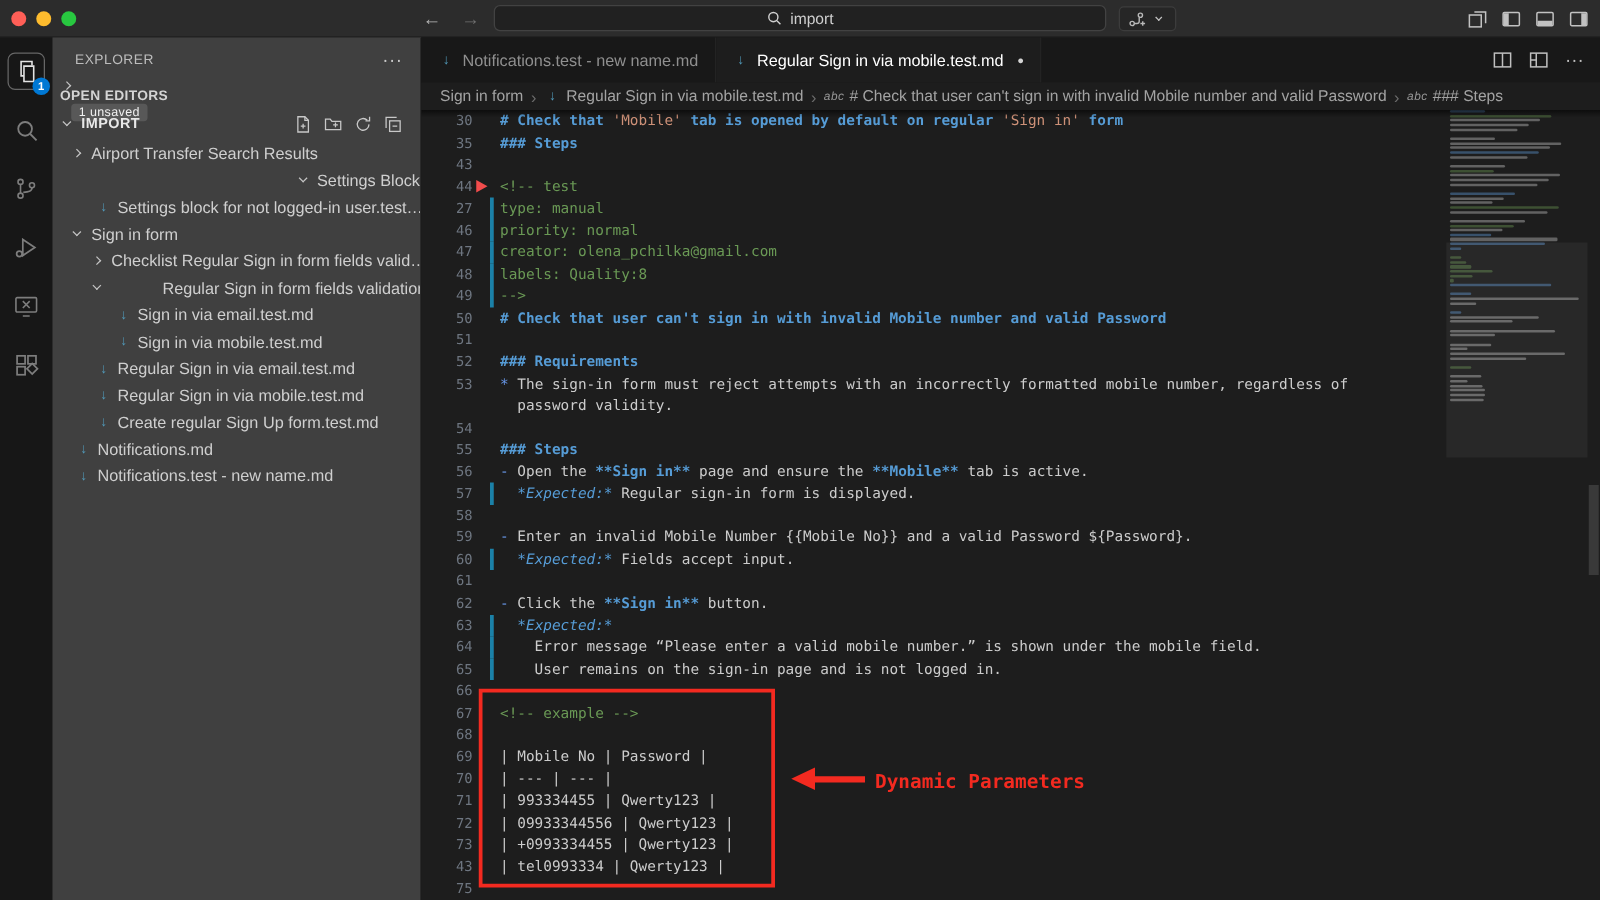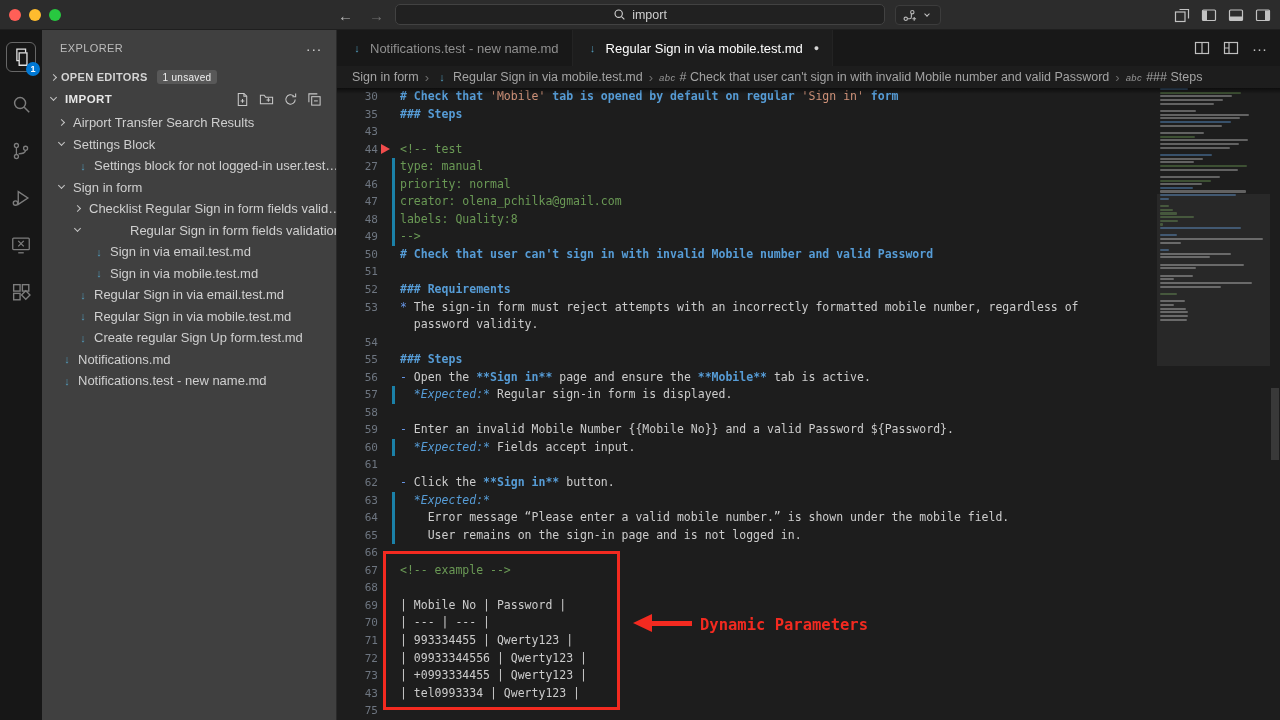--- a/index.html
+++ b/index.html
@@ -25,21 +25,21 @@
   
   .activitybar { width:42px; background:#171717; display:flex; flex-direction:column; align-items:center; padding-top:12px; flex:none; }
   .ab-item { position:relative; width:30px; height:30px; margin-bottom:17px; display:grid; place-items:center; color:#7d7d7d; }
   .ab-item.active { color:#e3e3e3; border:1px solid #676767; border-radius:6px; }
   .ab-badge { position:absolute; right:-5px; bottom:-5px; min-width:14px; height:14px; border-radius:8px; background:var(--badge-blue,#0078d4); color:#fff; font-size:9px; font-weight:bold; display:grid; place-items:center; padding:0 2px; }
 
   
   .sidebar { width:295px; background:#404040; border-right:1px solid #2a2a2a; display:flex; flex-direction:column; color:#cccccc; flex:none; }
   .sb-header { height:36px; display:flex; align-items:center; padding:0 14px 0 18px; font-size:11px; letter-spacing:.4px; color:#bcbcbc; }
   .sb-header .dots { margin-left:auto; font-size:15px; color:#cccccc; line-height:1; }
-  .oe-row { height:22px; display:flex; align-items:center; padding-left:6px; font-size:11px; font-weight:bold; letter-spacing:.3px; color:#d4d4d4; }
+  .oe-row { height:22px; display:flex; align-items:flex-start; padding-left:6px; font-size:11px; font-weight:bold; letter-spacing:.3px; color:#d4d4d4;flex-direction:column; }
   .oe-badge { margin-left:9px; font-weight:normal; font-size:10px; background:#585858; color:#f0f0f0; padding:1.5px 6px; border-radius:3px; }
   .imp-row { height:22px; display:flex; align-items:center; padding:0 14px 0 6px; font-size:11.5px; font-weight:bold; letter-spacing:.4px; color:#e8e8e8; }
   .imp-actions { margin-left:auto; display:flex; gap:9px; color:#c8c8c8; align-items:center; }
   .imp-actions svg { display:block; }
   .tree { flex:1; overflow:hidden; padding-top:2px; }
   .trow { height:21.5px; display:flex; align-items:center; white-space:nowrap; overflow:hidden; color:#cfcfcf; font-size:13px; }
   .tlabel { margin-left:4px; }
   .chev { width:5px; height:5px; border-right:1.4px solid #c5c5c5; border-bottom:1.4px solid #c5c5c5; transform:rotate(-45deg); margin:0 5px 0 3px; flex:none; display:inline-block; }
   .chev.down { transform:rotate(45deg); margin-top:-3px; }
   .chev.small { width:4px; height:4px; }
@@ -220,21 +220,21 @@
               <path d="M7.5 9.5h4"></path>
               <path d="M2 11V2h9"></path>
             </svg>
         </span>
       </div>
       <div class="tree" id="tree">
           <div class="trow" style="padding-left: 14px;">
             <span class="chev"></span>
             <span class="tlabel">Airport Transfer Search Results</span>
           </div>
-          <div class="trow" style="padding-left: 14px;">
+          <div class="trow" style="padding-left: 14px; justify-content: flex-end;">
             <span class="chev down"></span>
             <span class="tlabel">Settings Block</span>
           </div>
           <div class="trow" style="padding-left: 34px;">
             <span class="ficon">↓</span>
             <span class="tlabel">Settings block for not logged-in user.test…</span>
           </div>
           <div class="trow" style="padding-left: 14px;">
             <span class="chev down"></span>
             <span class="tlabel">Sign in form</span>

